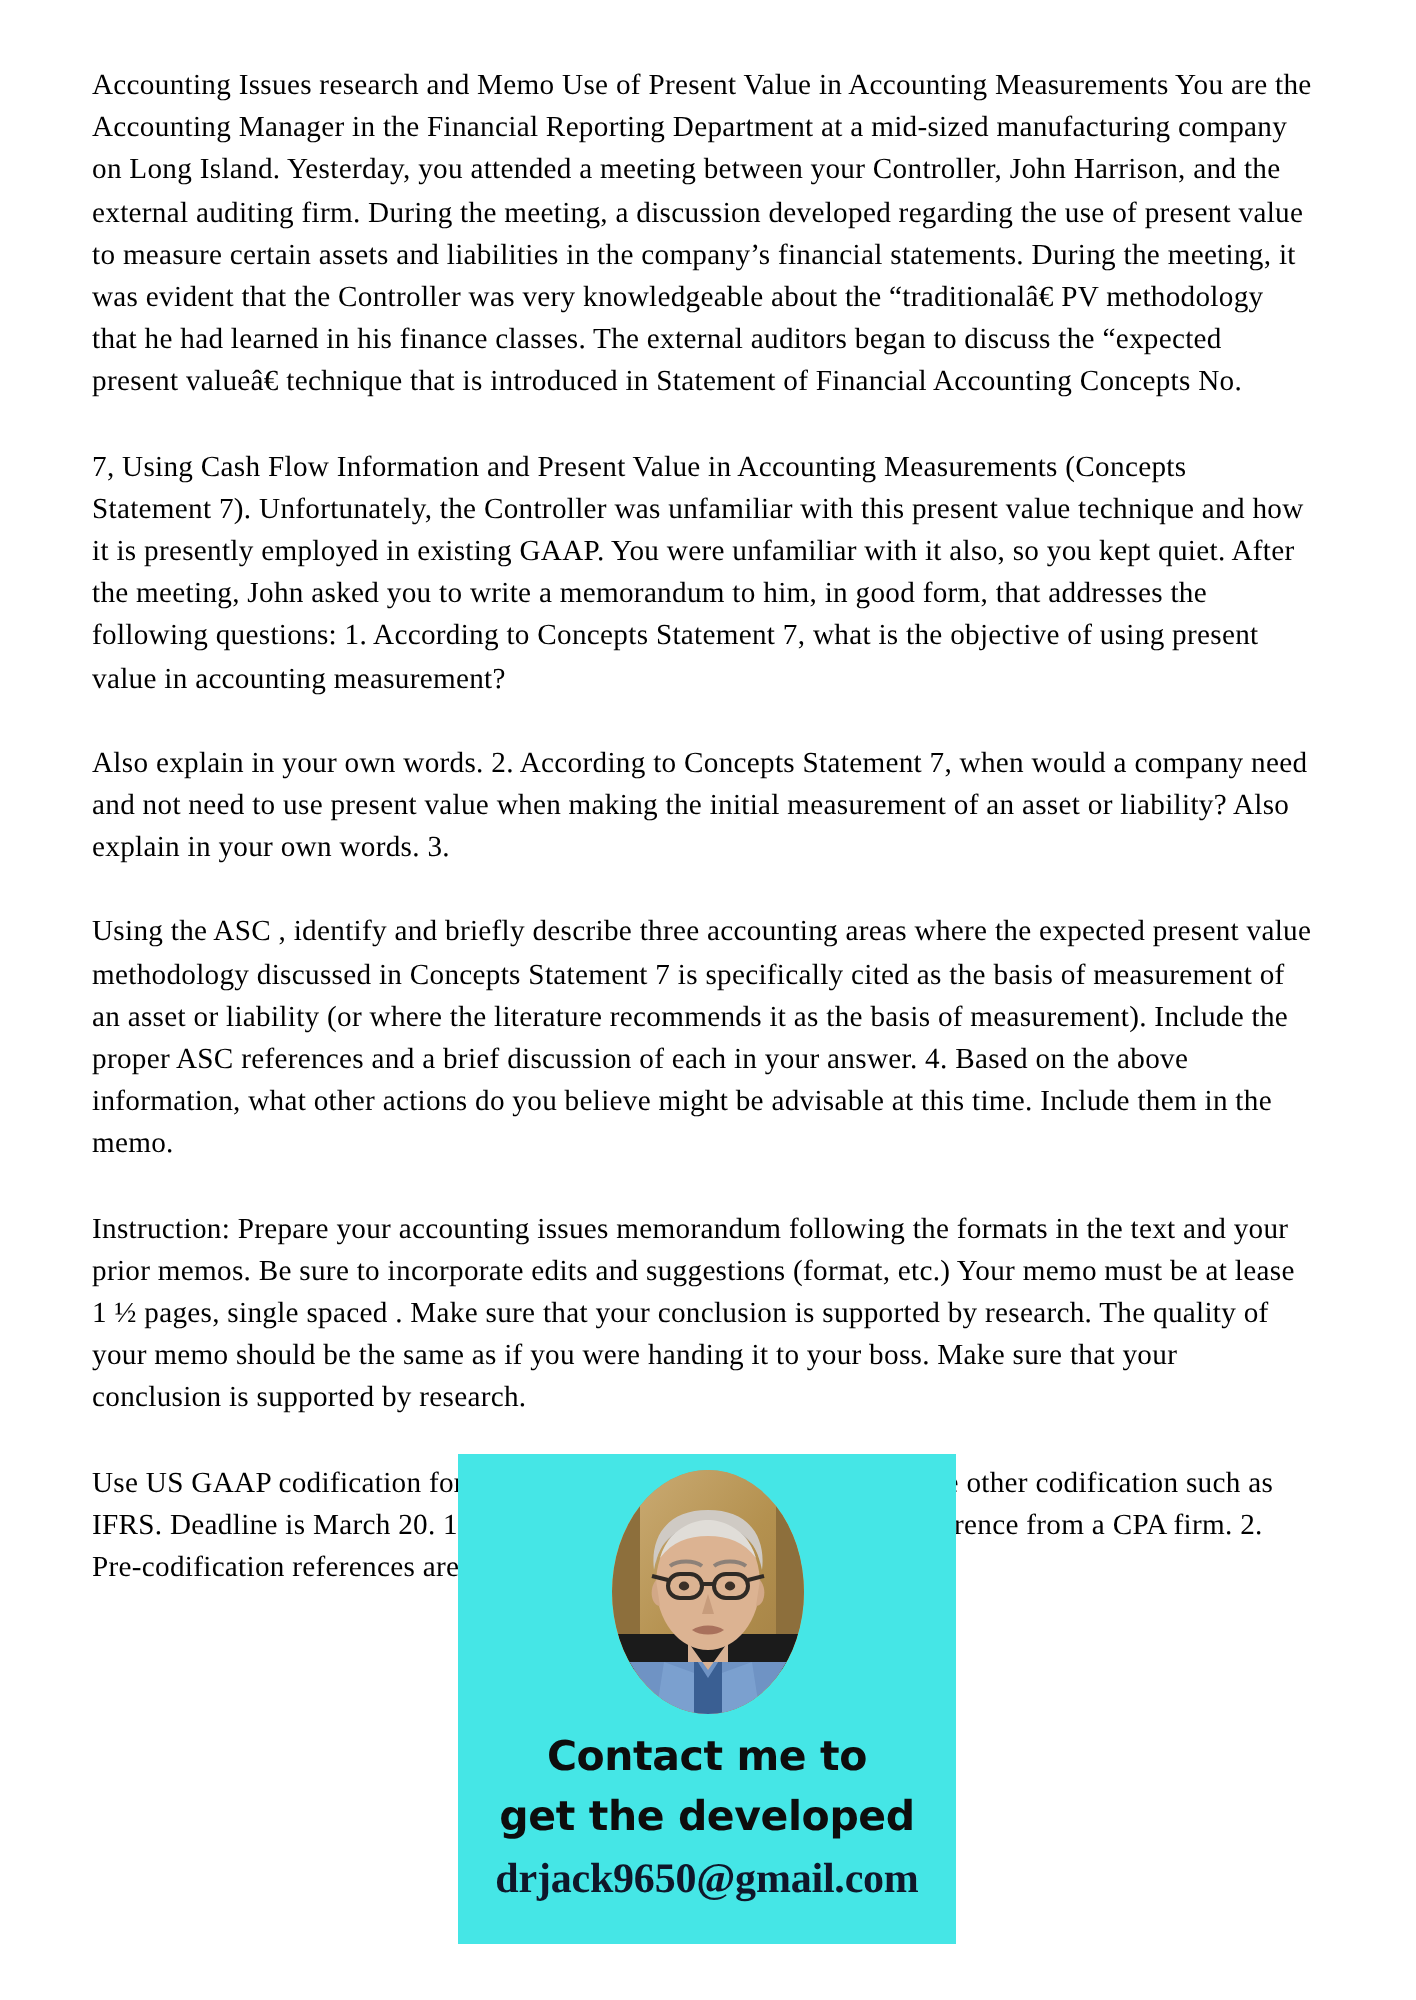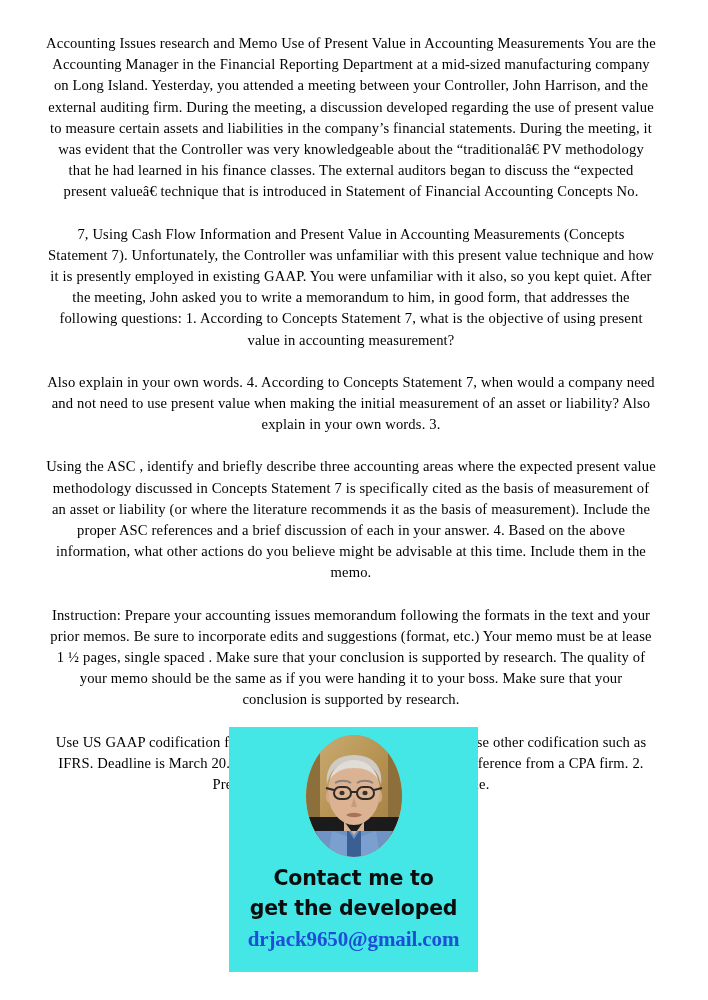--- a/index.html
+++ b/index.html
@@ -30,21 +30,21 @@
     top: 33px;
     width: 610px;
   }
 
   .para {
     font-family: "Liberation Serif", "DejaVu Serif", serif;
     font-size: 14.6px;
     line-height: 21.2px;
     color: #000000;
     margin: 0 0 21px 0;
-    text-align: center;
+    text-align: left;
     white-space: normal;
     letter-spacing: 0.01em;
   }
 
   
   #promo-overlay {
     position: absolute;
     left: 229px;
     top: 727px;
     width: 249px;
@@ -90,33 +90,33 @@
 
   #promo-email {
     position: absolute;
     left: 0;
     top: 200px;
     width: 249px;
     text-align: center;
     font-family: "Liberation Serif", "DejaVu Serif", serif;
     font-size: 21px;
     font-weight: bold;
-    color: #1d4ed8;
+    color: #0f172a;
     letter-spacing: -0.005em;
   }
 </style>
 </head>
 <body>
 
 <div id="page">
 
   <div id="doc-body">
     <p class="para">Accounting Issues research and Memo Use of Present Value in Accounting Measurements You are the Accounting Manager in the Financial Reporting Department at a mid-sized manufacturing company on Long Island. Yesterday, you attended a meeting between your Controller, John Harrison, and the external auditing firm. During the meeting, a discussion developed regarding the use of present value to measure certain assets and liabilities in the company’s financial statements. During the meeting, it was evident that the Controller was very knowledgeable about the “traditionalâ€ PV methodology that he had learned in his finance classes. The external auditors began to discuss the “expected present valueâ€ technique that is introduced in Statement of Financial Accounting Concepts No.</p>
     <p class="para">7, Using Cash Flow Information and Present Value in Accounting Measurements (Concepts Statement 7). Unfortunately, the Controller was unfamiliar with this present value technique and how it is presently employed in existing GAAP. You were unfamiliar with it also, so you kept quiet. After the meeting, John asked you to write a memorandum to him, in good form, that addresses the following questions: 1. According to Concepts Statement 7, what is the objective of using present value in accounting measurement?</p>
-    <p class="para">Also explain in your own words. 4. According to Concepts Statement 7, when would a company need and not need to use present value when making the initial measurement of an asset or liability? Also explain in your own words. 3.</p>
+    <p class="para">Also explain in your own words. 2. According to Concepts Statement 7, when would a company need and not need to use present value when making the initial measurement of an asset or liability? Also explain in your own words. 3.</p>
     <p class="para">Using the ASC , identify and briefly describe three accounting areas where the expected present value methodology discussed in Concepts Statement 7 is specifically cited as the basis of measurement of an asset or liability (or where the literature recommends it as the basis of measurement). Include the proper ASC references and a brief discussion of each in your answer. 4. Based on the above information, what other actions do you believe might be advisable at this time. Include them in the memo.</p>
     <p class="para">Instruction: Prepare your accounting issues memorandum following the formats in the text and your prior memos. Be sure to incorporate edits and suggestions (format, etc.) Your memo must be at lease 1 ½ pages, single spaced . Make sure that your conclusion is supported by research. The quality of your memo should be the same as if you were handing it to your boss. Make sure that your conclusion is supported by research.</p>
     <p class="para">Use US GAAP codification for your research and references. Do not use other codification such as IFRS. Deadline is March 20. 1. Post-codification references only. A reference from a CPA firm. 2. Pre-codification references are not acceptable.</p>
   </div>
 
   <div id="promo-overlay">
 
     <div id="promo-photo">
       <svg viewBox="0 0 96 122" xmlns="http://www.w3.org/2000/svg" aria-hidden="true">
         <defs>

